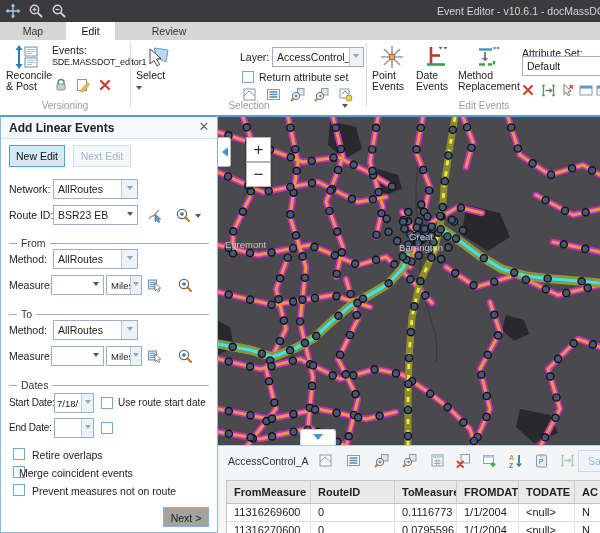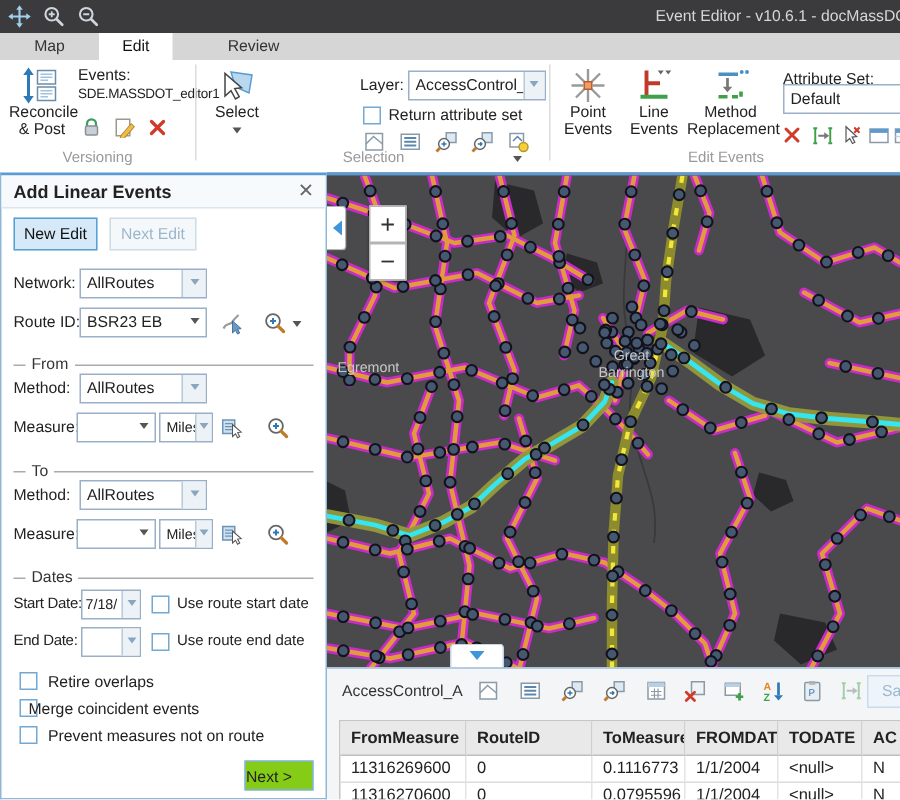--- a/index.html
+++ b/index.html
@@ -12,21 +12,21 @@
   .tb-title{position:absolute;left:437px;top:0;height:22px;line-height:22px;color:#d6d6d6;
             font-size:10.5px;white-space:nowrap}
   
   .tabstrip{position:absolute;left:0;top:22px;width:600px;height:18px;background:#d6d6d6}
   .tab{position:absolute;top:0;height:18px;line-height:18px;text-align:center;color:#333;cursor:pointer}
   .tab.active{background:#fff;color:#111}
   
   .ribbon{position:absolute;left:0;top:40px;width:600px;height:73px;background:#fff;overflow:hidden}
   .vsep{position:absolute;top:3px;height:64px;width:1px;background:#dcdcdc}
   .grouplabel{position:absolute;top:60px;font-size:10px;color:#9a9a9a;text-align:center}
-  .bigbtn{position:absolute;top:4px;text-align:center;cursor:pointer}
+  .bigbtn{position:absolute;top:4px;cursor:pointer}
   .bigbtn .ic{display:block;margin:0 auto;width:26px;height:26px}
   .bigbtn .l1,.bigbtn .l2{display:block;line-height:11px;font-size:10.5px;color:#222}
   .cdown{display:inline-block;width:0;height:0;border:3.5px solid transparent;border-top:4px solid #555;vertical-align:middle}
   .cdown.lt{border-top-color:#8aa6bf}
   .smallic{display:inline-block;width:15px;height:15px;cursor:pointer}
   
   .combo{position:absolute;height:20px;background:#fff;border:1px solid #9ab0c8;box-sizing:border-box;
          display:flex;align-items:center;padding-left:4px;cursor:pointer}
   .combo .val{white-space:nowrap;overflow:hidden}
   .combo .cbtn{margin-left:auto;width:15px;align-self:stretch;display:flex;align-items:center;justify-content:center;
@@ -40,22 +40,22 @@
            border-bottom:1px solid #d9e6f2;font-weight:bold;font-size:12px;padding-left:8px;box-sizing:border-box}
   .panel-x{position:absolute;right:6px;top:3px;width:14px;height:14px;color:#666;font-size:13px;line-height:14px;
            text-align:center;cursor:pointer}
   .pbtn{position:absolute;height:22px;line-height:20px;text-align:center;box-sizing:border-box;cursor:pointer}
   .pbtn.primary{border:1px solid #56a0d3;background:#d6e9f8;color:#111}
   .pbtn.disabled{border:1px solid #cfdde9;background:#f4f8fb;color:#9cb6cc;cursor:default}
   .plabel{position:absolute;line-height:20px;color:#222}
   .divider{position:absolute;left:8px;right:8px;display:flex;align-items:center;color:#333}
   .divider::before{content:"";width:8px;border-top:1px solid #aaa;margin-right:4px}
   .divider::after{content:"";flex:1;border-top:1px solid #aaa;margin-left:4px}
-  .nextbtn{position:absolute;right:8px;width:46px;height:20px;line-height:20px;
-           border:1px solid #7fb2dd;background:#84cc16;box-sizing:border-box;cursor:pointer}
+  .nextbtn{position:absolute;right:8px;width:46px;height:20px;line-height:20px;text-align:center;
+           border:1px solid #7fb2dd;background:#a3a3a3;box-sizing:border-box;cursor:pointer}
   
   .map{position:absolute;left:218px;top:115px;width:382px;height:330px;background:#4a4a4c;overflow:hidden;
        border-top:2px solid #5b9bd5;box-sizing:border-box}
   .zoombtn{position:absolute;left:28px;width:25px;height:25px;background:#fff;border:1px solid #b5b5b5;
            box-sizing:border-box;text-align:center;line-height:23px;font-size:17px;color:#333;cursor:pointer;
            box-shadow:0 1px 2px rgba(0,0,0,.4)}
   .map-collapse{position:absolute;left:0;top:20px;width:13px;height:30px;background:#fff;border:1px solid #b5b5b5;
                 border-left:none;border-radius:0 3px 3px 0;cursor:pointer;box-sizing:border-box}
   .tri-left{display:inline-block;width:0;height:0;border:5px solid transparent;border-right:6px solid #3f97d9;
             margin-left:-1px;margin-top:9px}
@@ -221,21 +221,21 @@
   </div>
   <div class="bigbtn" style="left:416px;width:40px">
     <span class="ic">
       <svg viewBox="0 0 26 26" width="26" height="26">
           <path d="M8 3 v17" stroke="#c0392b" stroke-width="2.6"></path>
           <path d="M8 11.5 h9" stroke="#c0392b" stroke-width="2.6"></path>
           <path d="M4 20.5 h18" stroke="#3fa04a" stroke-width="2.6"></path>
           <path d="M15.5 3 l2 2.6 2-2.6 Z M20.5 3 l2 2.6 2-2.6 Z" fill="#666"></path>
         </svg>
     </span>
-    <span class="l1">Line</span>
+    <span class="l1">Date</span>
     <span class="l2">Events</span>
   </div>
   <div class="bigbtn" style="left:458px;width:58px">
     <span class="ic">
       <svg viewBox="0 0 26 26" width="26" height="26">
           <path d="M5 5.5 h13" stroke="#4a90c4" stroke-width="2.4"></path>
           <circle cx="20.5" cy="4" r="1.3" fill="#4a90c4"></circle>
           <circle cx="24" cy="4" r="1.3" fill="#4a90c4"></circle>
           <path d="M11 8 v7" stroke="#777" stroke-width="1.8"></path>
           <path d="M11 17.5 l-3.2-3.6 h6.4 Z" fill="#777"></path>
@@ -410,21 +410,20 @@
   <div class="plabel" style="left:117px;top:276px;font-size:10px">Use route start date</div>
 
   <div class="plabel" style="left:8px;top:301px;font-size:10px;letter-spacing:-.2px">End Date:</div>
   <div class="combo" style="left:53px;top:301px;width:40px;padding-left:2px">
     <span class="val"></span>
     <span class="cbtn" style="width:11px">
         <span class="cdown lt"></span>
       </span>
   </div>
   <span class="cb" style="position:absolute;left:100px;top:305px"></span>
-  <div class="plabel" style="left:117px;top:301px;font-size:10px">Use route end date</div>
 
   <span class="cb" style="position:absolute;left:12px;top:331px"></span>
   <div class="plabel" style="left:31px;top:328px">Retire overlaps</div>
   <span class="cb" style="position:absolute;left:12px;top:349px"></span>
   <div class="plabel" style="left:18px;top:346px">Merge coincident events</div>
   <span class="cb" style="position:absolute;left:12px;top:367px"></span>
   <div class="plabel" style="left:31px;top:364px">Prevent measures not on route</div>
 
   <div class="nextbtn" style="top:390px">Next &gt;</div>
 </div>

